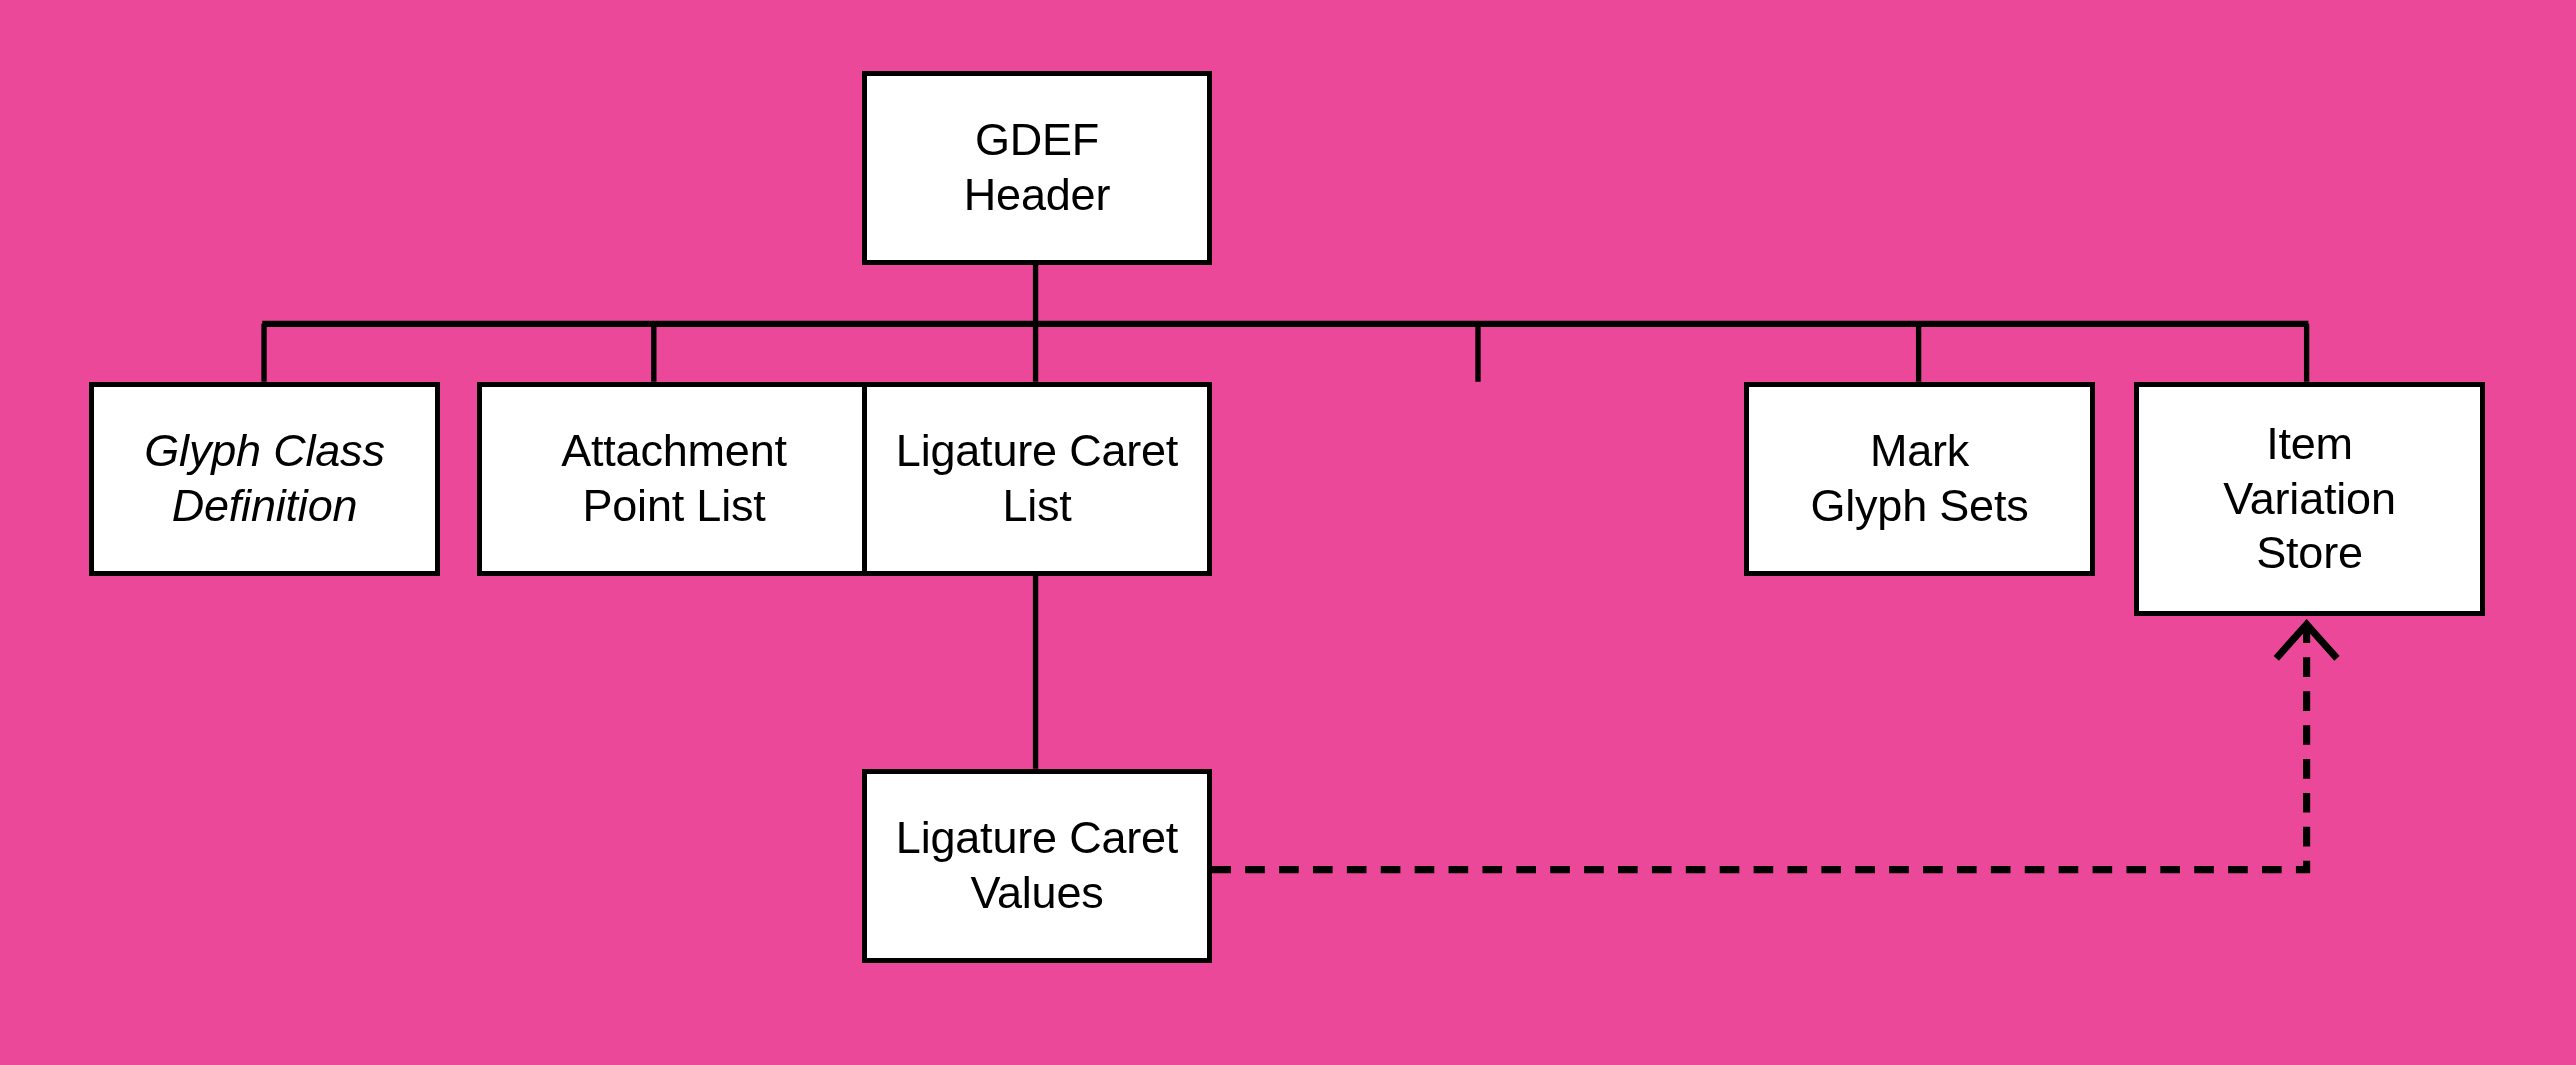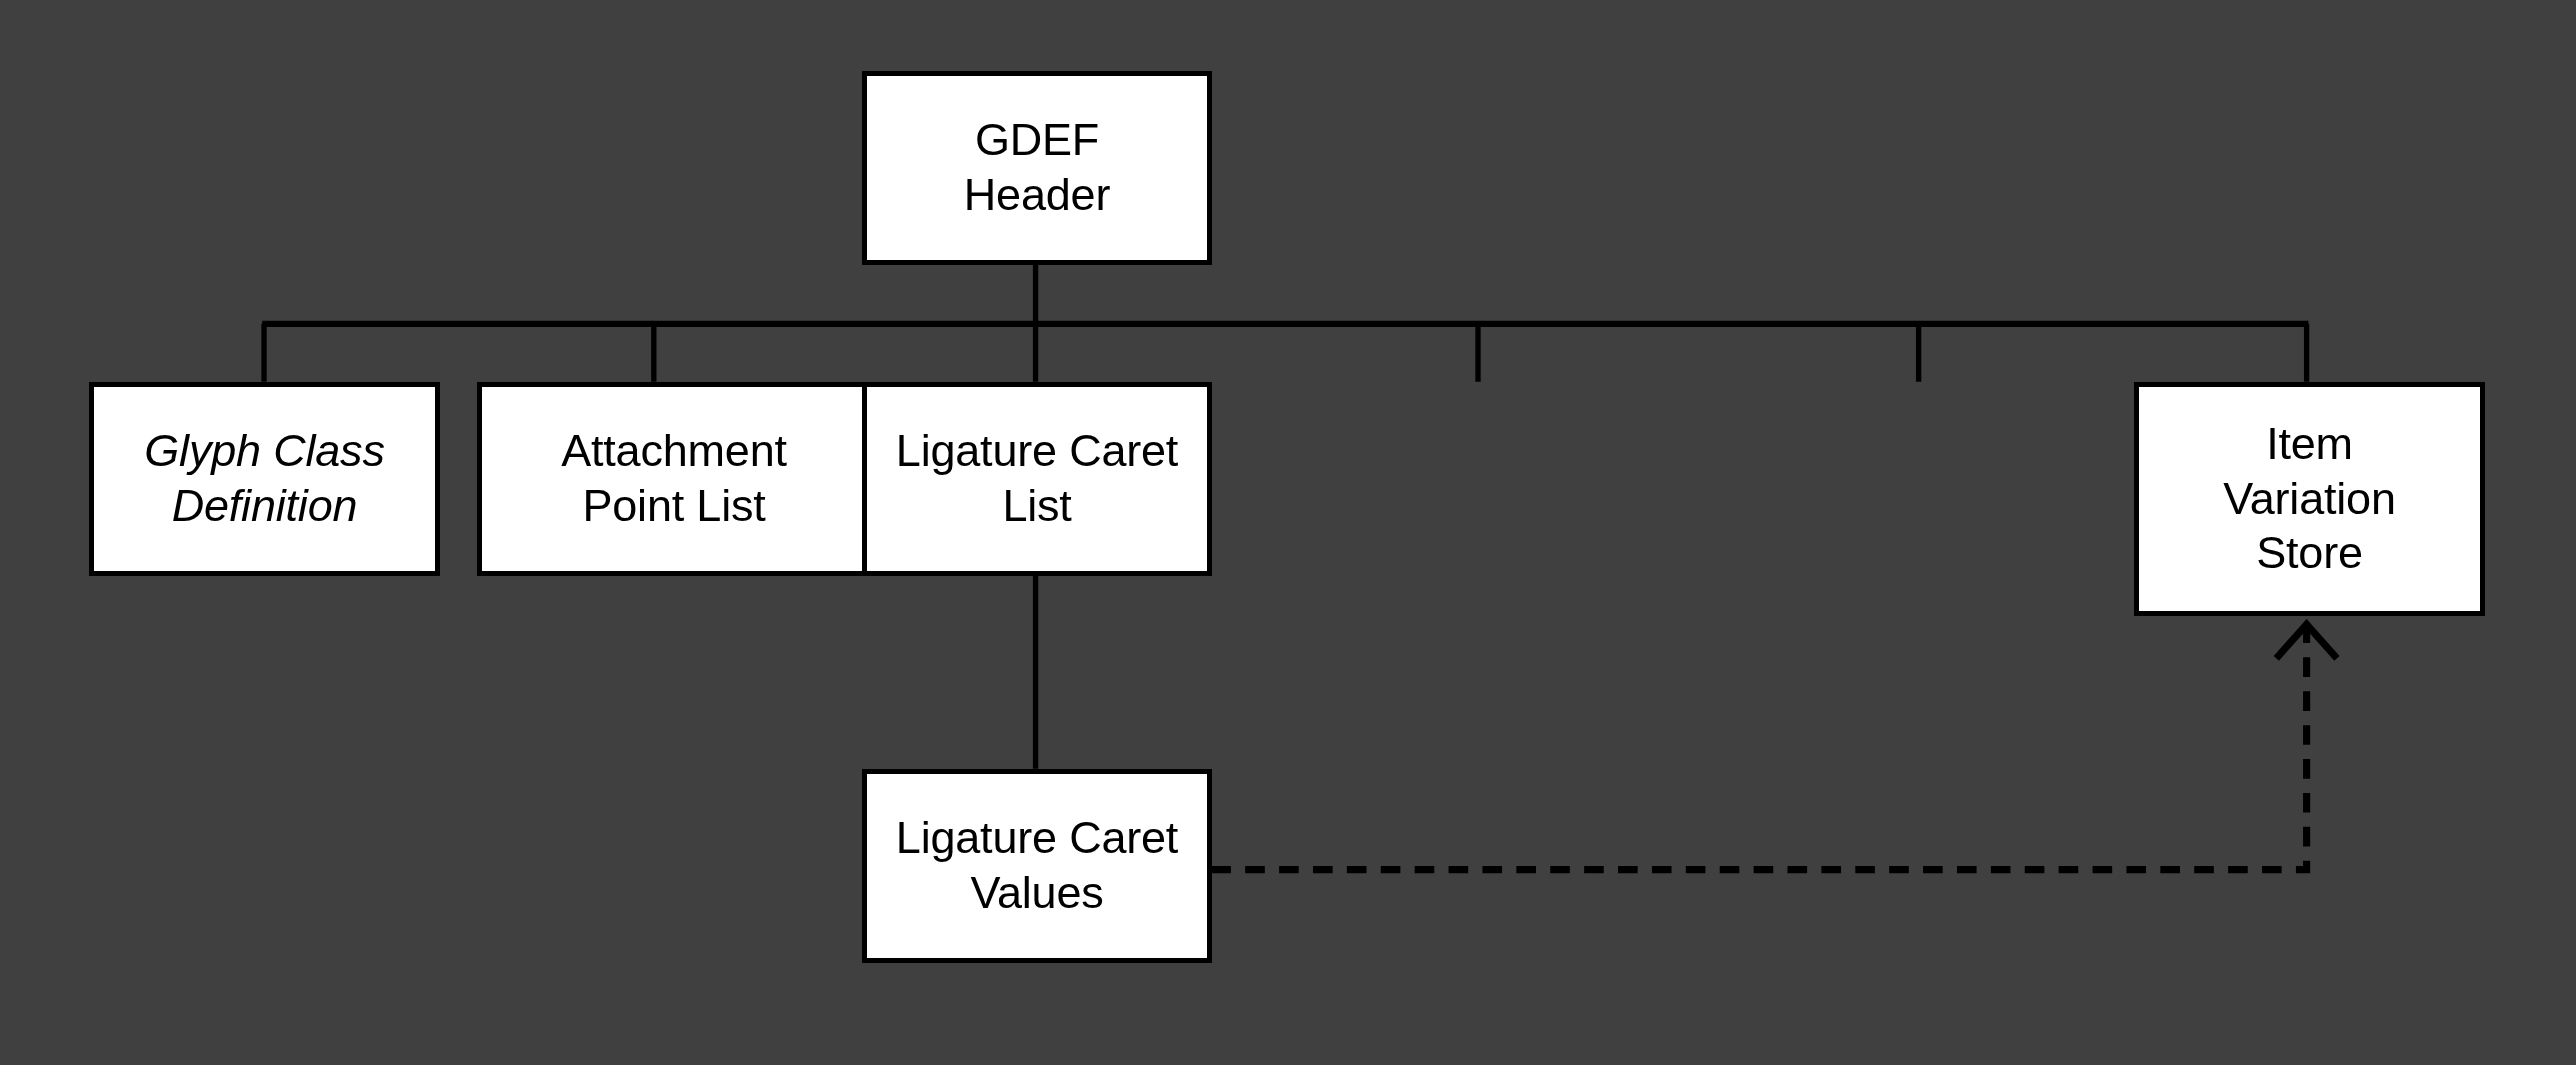--- a/index.html
+++ b/index.html
@@ -4,21 +4,21 @@
 <style>
   html, body {
     margin: 0;
     padding: 0;
     background: #d9d9d9;
   }
   #canvas {
     position: relative;
     width: 2576px;
     height: 1065px;
-    background: #404040;
+    background: #ec4899;
     overflow: hidden;
     font-family: "Liberation Sans", sans-serif;
   }
   .node {
     position: absolute;
     box-sizing: border-box;
     background: #ffffff;
     border: 5.4px solid #000000;
     display: flex;
     align-items: center;
@@ -72,20 +72,22 @@
   <div class="node" style="left:89px; top:382px; width:351px; height:194px;font-style:italic;">Glyph Class
 Definition</div>
 
   <div class="node" style="left:477px; top:382px; width:394px; height:194px;">Attachment
 Point List</div>
 
   <div class="node" style="left:862px; top:382px; width:350px; height:194px;">Ligature Caret
 List</div>
 
 
+  <div class="node" style="left:1744px; top:382px; width:351px; height:194px;">Mark
+Glyph Sets</div>
 
   <div class="node" style="left:2134px; top:382px; width:351px; height:234px;">Item
 Variation
 Store</div>
 
   <div class="node" style="left:862px; top:769px; width:350px; height:194px;">Ligature Caret
 Values</div>
 
 </div>
 

